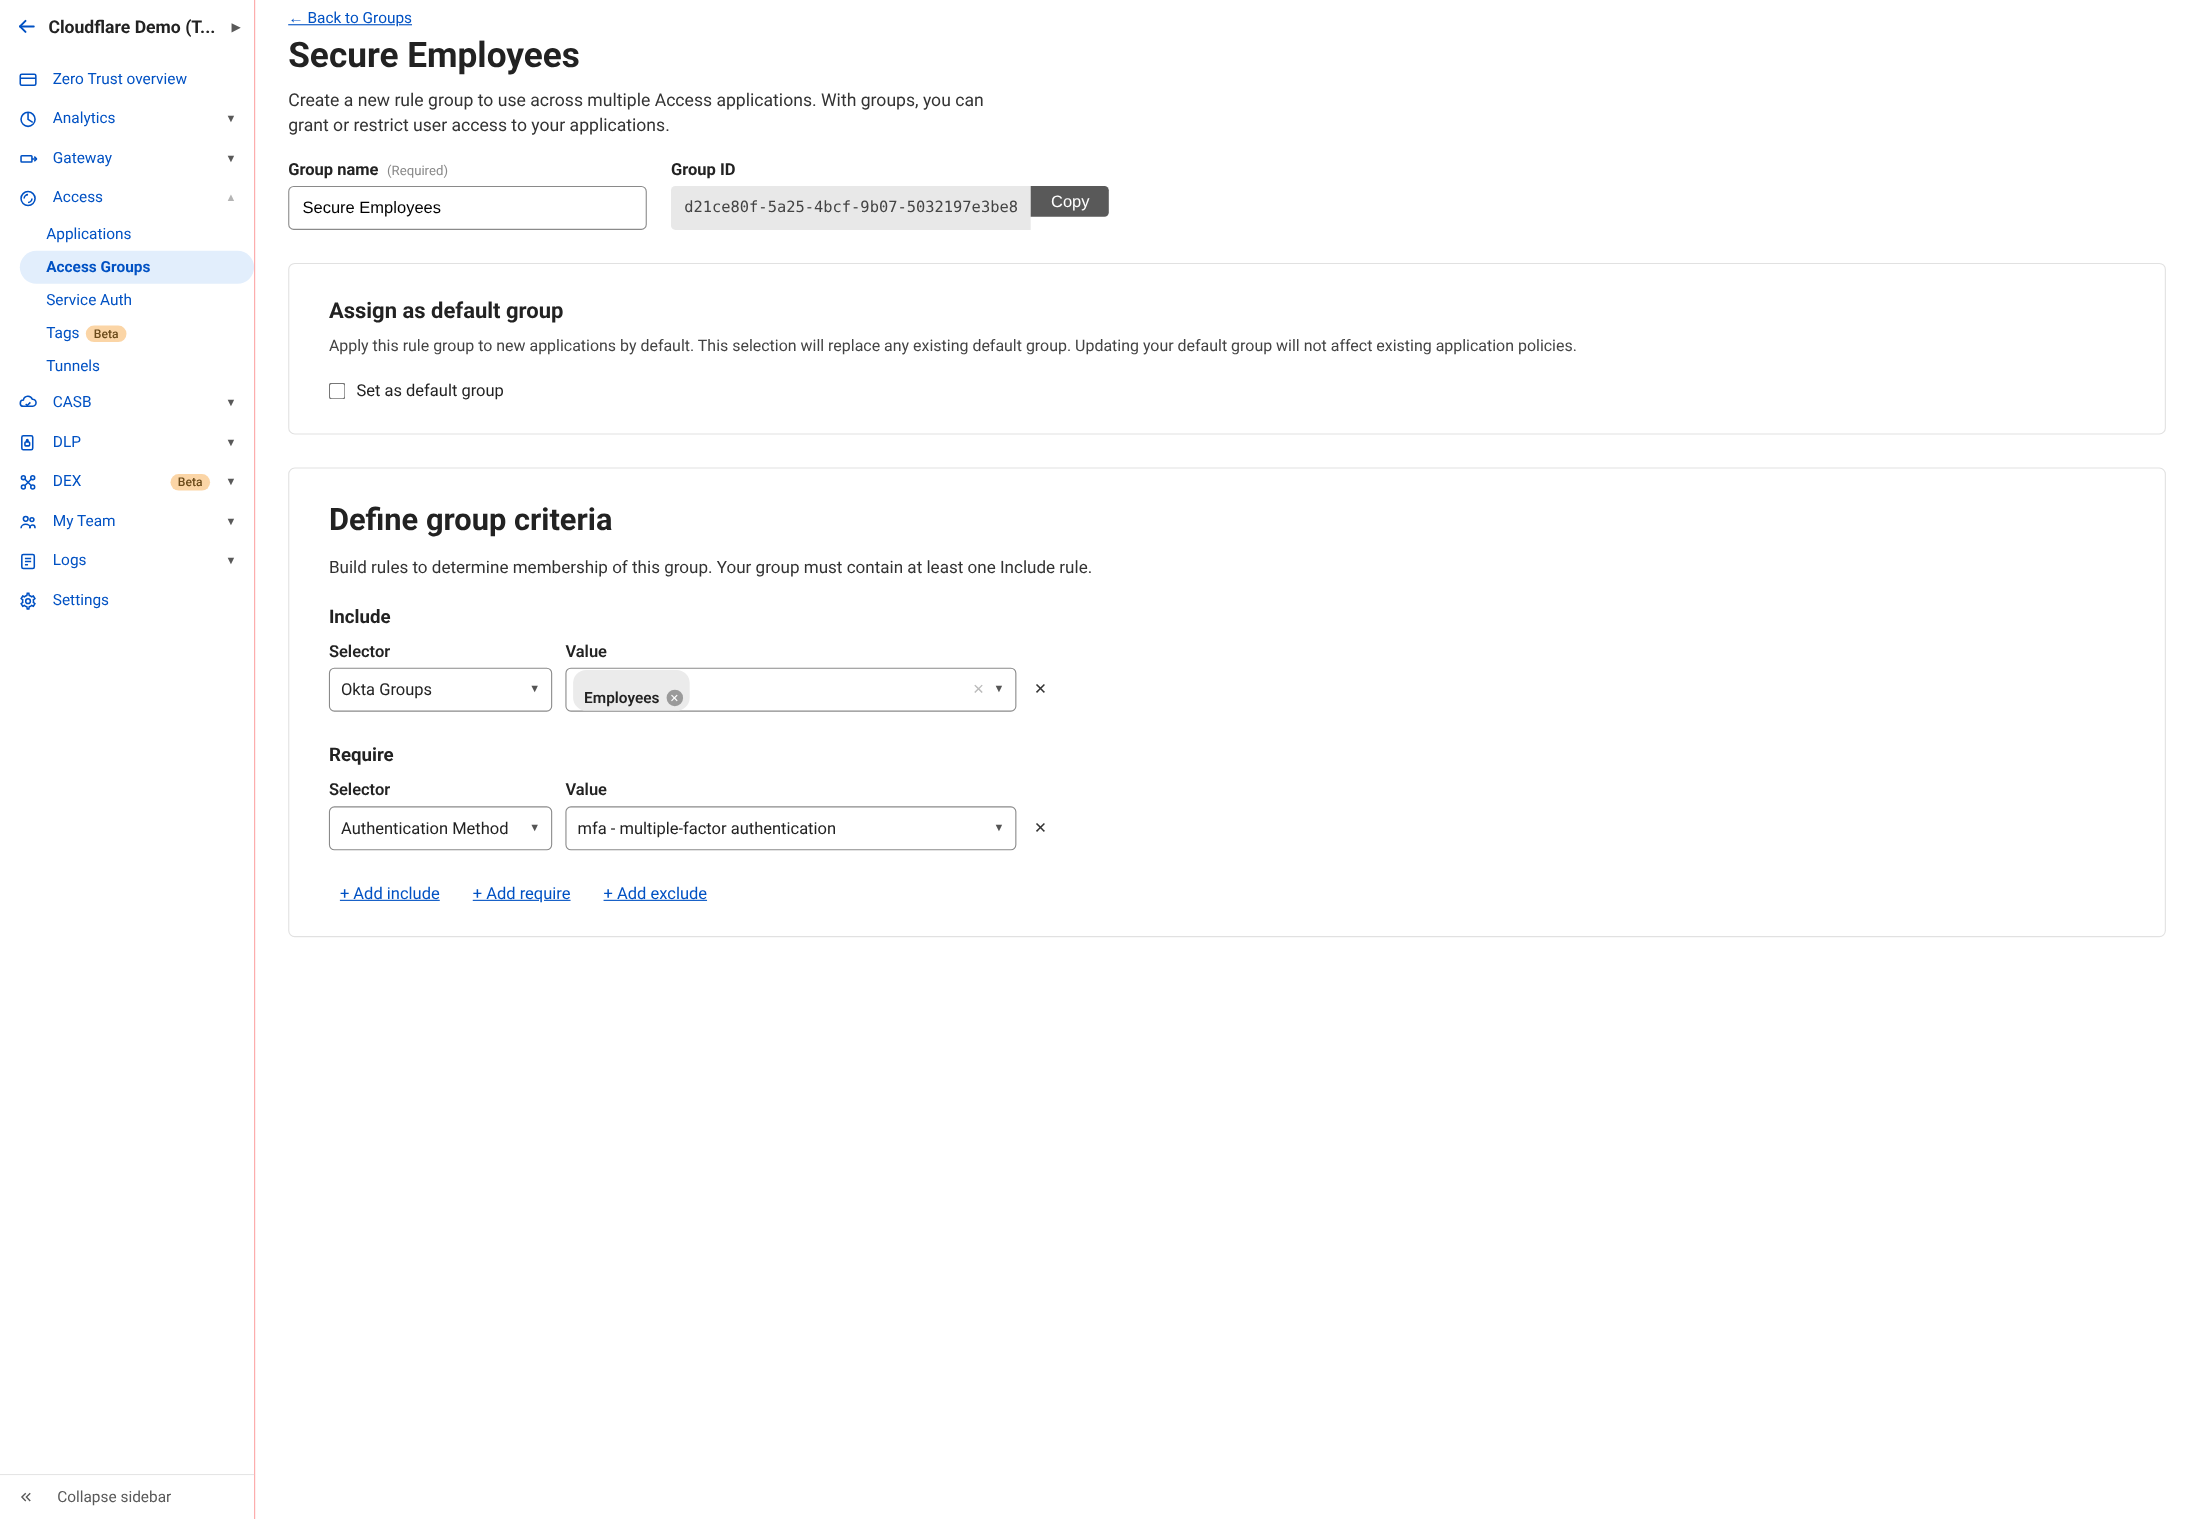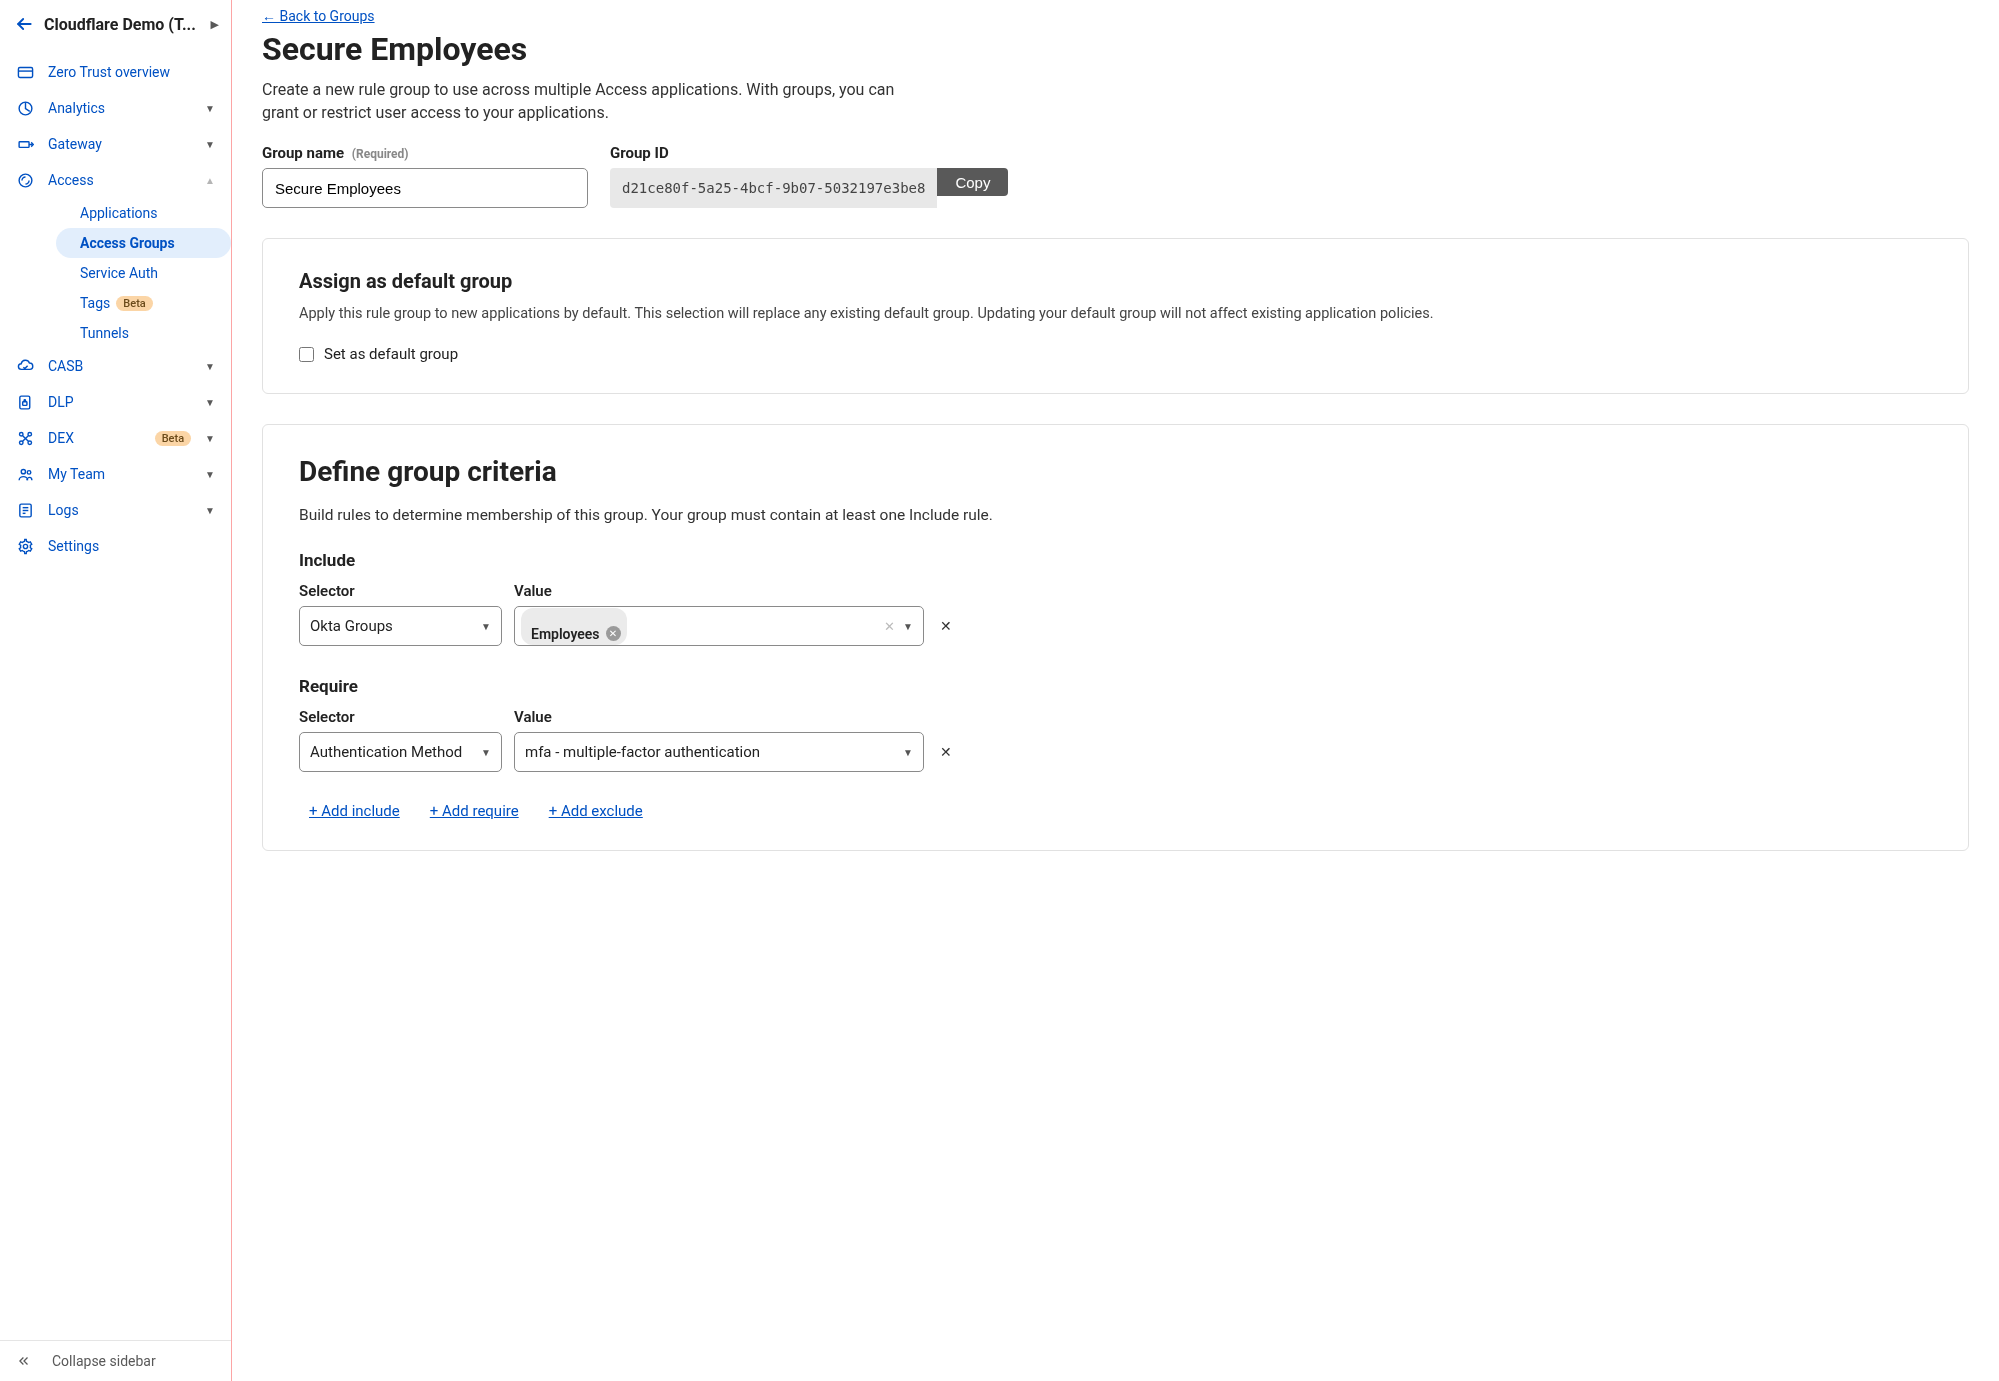--- a/index.html
+++ b/index.html
@@ -9,34 +9,34 @@
   .sidebar-header { display: flex; align-items: center; padding: 14px 12px 14px 14px; gap: 10px; }
   .sidebar-header .back-icon { width: 20px; height: 20px; color: #0051c3; display: flex; align-items: center; justify-content: center; cursor: pointer; }
   .sidebar-header .title { flex: 1; font-weight: 700; font-size: 16px; white-space: nowrap; overflow: hidden; text-overflow: ellipsis; }
   .sidebar-header .caret { font-size: 11px; color: #595959; cursor: pointer; }
   .sidebar-nav { flex: 1; overflow-y: auto; padding-top: 6px; }
   .nav-item { display: flex; align-items: center; padding: 9px 16px; gap: 14px; color: #0051c3; cursor: pointer; position: relative; }
   .nav-item .nav-icon { width: 18px; height: 18px; display: flex; align-items: center; justify-content: center; flex-shrink: 0; }
   .nav-item .nav-label { flex: 1; font-size: 14px; }
   .nav-item .chev { font-size: 10px; color: #595959; }
   .nav-item.expanded .chev { color: #b5b5b5; }
-  .nav-sub { padding-left: 80px; }
+  .nav-sub { padding-left: 42px; }
   .nav-sub-item { display: flex; align-items: center; padding: 7px 16px 7px 0; color: #0051c3; cursor: pointer; font-size: 14px; border-radius: 0 14px 14px 0; }
   .nav-sub-item.active { background: #e2eefc; font-weight: 700; margin-left: -24px; padding-left: 24px; border-radius: 20px; }
   .badge-beta { display: inline-block; background: #fbd5a6; color: #6b4b1b; font-size: 11px; padding: 1px 7px; border-radius: 9px; margin-left: 6px; font-weight: 500; }
   .sidebar-footer { border-top: 1px solid #e5e5e5; padding: 12px 16px; display: flex; align-items: center; gap: 20px; color: #595959; cursor: pointer; font-size: 14px; }
   .sidebar-footer .collapse-icon { width: 16px; height: 16px; display: flex; align-items: center; justify-content: center; }
   .main { flex: 1; padding: 0 30px 30px 30px; overflow-y: auto; }
   .back-link { display: inline-block; color: #0051c3; text-decoration: underline; margin: 8px 0 6px; font-size: 14px; cursor: pointer; }
   .page-title { font-size: 32px; font-weight: 700; margin-bottom: 10px; }
   .page-desc { font-size: 16px; color: #333; max-width: 640px; line-height: 1.45; margin-bottom: 20px; }
   .form-row { display: flex; gap: 22px; margin-bottom: 30px; flex-wrap: wrap; }
   .field { display: flex; flex-direction: column; }
   .field-label { font-weight: 700; font-size: 15px; margin-bottom: 6px; }
-  .field-label .req { font-weight: 700; font-size: 12px; color: #888; margin-left: 4px; }
+  .field-label .req { font-weight: 400; font-size: 12px; color: #888; margin-left: 4px; }
   .text-input { width: 326px; height: 40px; border: 1px solid #8a8a8a; border-radius: 5px; padding: 0 12px; font-size: 15px; outline: none; }
   .group-id-wrap { display: flex; }
   .group-id-value { background: #e8e8e8; height: 40px; display: flex; align-items: center; padding: 0 12px; font-family: "SFMono-Regular", Menlo, monospace; font-size: 14px; color: #444; border-radius: 4px 0 0 4px; }
   .copy-btn { background: #595959; color: #fff; border: none; height: 28px; padding: 0 18px; font-size: 15px; cursor: pointer; border-radius: 0 4px 4px 0; }
   .card { border: 1px solid #e1e1e1; border-radius: 6px; padding: 30px 36px; margin-bottom: 30px; background: #fff; }
   .section-title { font-size: 20px; font-weight: 700; margin-bottom: 10px; }
   .section-desc { font-size: 14.5px; color: #444; line-height: 1.5; margin-bottom: 20px; }
   .checkbox-row { display: flex; align-items: center; gap: 10px; font-size: 15px; cursor: pointer; }
   .checkbox-row input { width: 15px; height: 15px; }
   .criteria-title { font-size: 28px; font-weight: 700; margin-bottom: 18px; }

